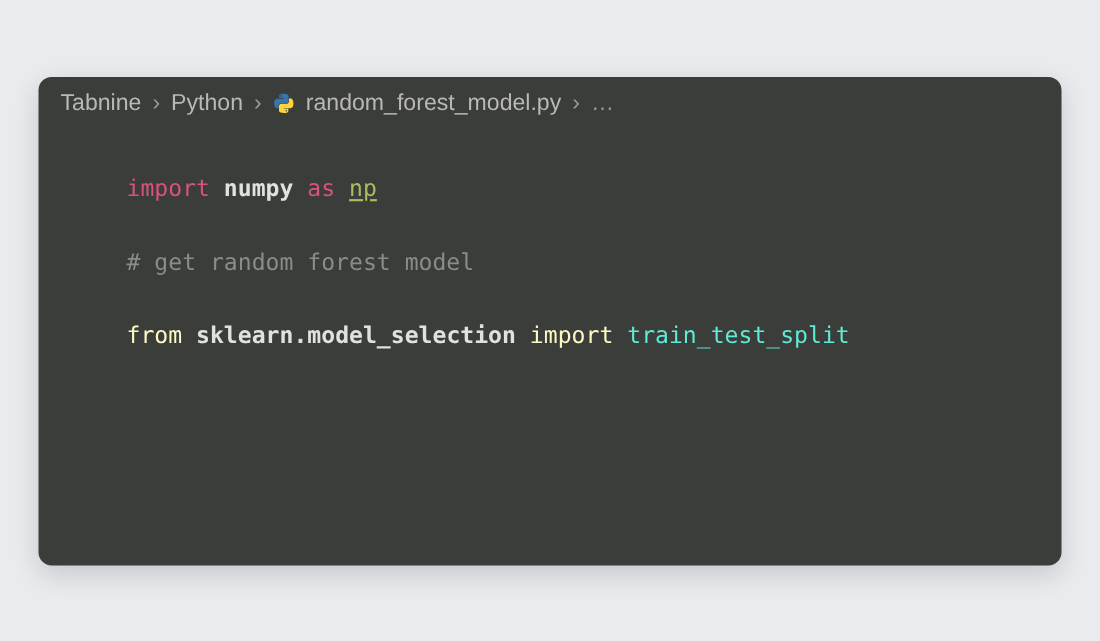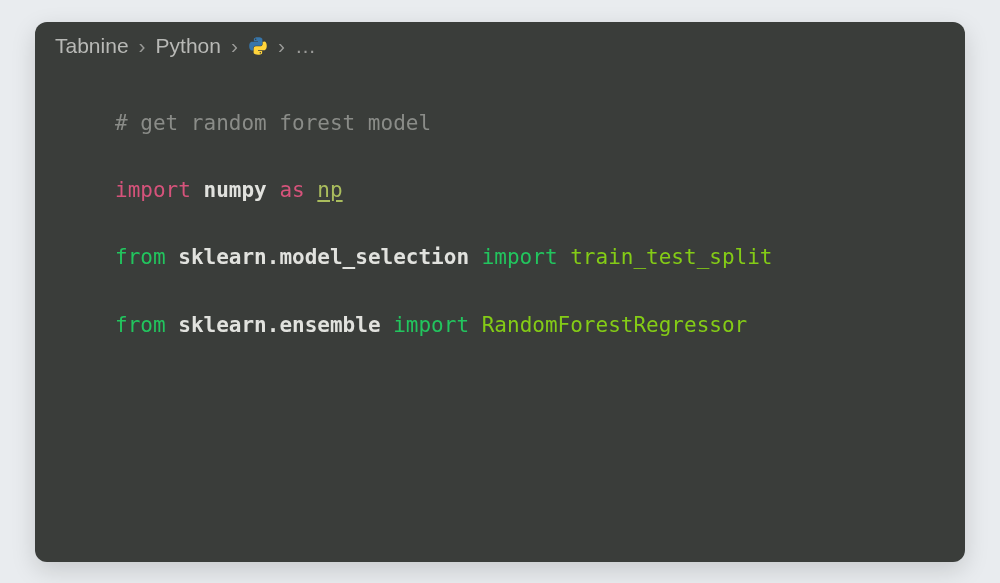--- a/index.html
+++ b/index.html
@@ -7,21 +7,21 @@
       width: 1000px;
       height: 583px;
       background: #e9ecef;
       display: flex;
       align-items: center;
       justify-content: center;
       font-family: -apple-system, BlinkMacSystemFont, "Segoe UI", sans-serif;
     }
     .editor-window {
       width: 930px;
-      height: 540px;
+      height: 444px;
       background: #3a3d3a;
       border-radius: 12px;
       box-shadow: 0 8px 24px rgba(0,0,0,0.15);
       overflow: hidden;
       display: flex;
       flex-direction: column;
     }
     .breadcrumbs {
       padding: 12px 20px 8px 20px;
       display: flex;
@@ -50,51 +50,51 @@
       font-size: 21px;
       line-height: 1.6;
       color: #e1e2de;
       white-space: pre;
       padding-left: 60px;
       position: relative;
     }
     .line { position: relative; }
     .tk-comment { color: #8a8c88; }
     .tk-kw1 { color: #d6537b; }
-    .tk-kw2 { color: #22c55e; }
+    .tk-kw2 { color: #fef9c3; }
     .tk-module { color: #e1e2de; font-weight: 600; }
     .tk-alias { color: #aabd5d; text-decoration: underline; text-decoration-color: #aabd5d; text-underline-offset: 3px; }
-    .tk-name { color: #84cc16; }
+    .tk-name { color: #5eead4; }
     .tk-punc { color: #e1e2de; }
   </style>
 </head>
 <body>
 
 <div class="editor-window">
   <div class="breadcrumbs">
     <span class="bc-item">Tabnine</span>
     <span class="bc-sep">›</span>
     <span class="bc-item">Python</span>
     <span class="bc-sep">›</span>
     <span class="py-icon">
       <svg viewBox="0 0 32 32">
           <path fill="#3776ab" d="M15.9 2c-7 0-6.5 3-6.5 3v3.2h6.6v.9H6.7S2 8.5 2 15.9s4.1 7.1 4.1 7.1h2.4v-3.4s-.1-4.1 4-4.1h6.7s3.8.1 3.8-3.7V5.6S23.6 2 15.9 2zm-3.6 2.1c.7 0 1.2.5 1.2 1.2s-.5 1.2-1.2 1.2-1.2-.5-1.2-1.2.5-1.2 1.2-1.2z"></path>
           <path fill="#ffd43b" d="M16.1 30c7 0 6.5-3 6.5-3v-3.2H16v-.9h9.3S30 23.5 30 16.1s-4.1-7.1-4.1-7.1h-2.4v3.4s.1 4.1-4 4.1h-6.7s-3.8-.1-3.8 3.7v6.2S8.4 30 16.1 30zm3.6-2.1c-.7 0-1.2-.5-1.2-1.2s.5-1.2 1.2-1.2 1.2.5 1.2 1.2-.5 1.2-1.2 1.2z"></path>
         </svg>
     </span>
+    <span class="bc-item">random_forest_model.py</span>
     <span class="bc-sep">›</span>
     <span class="bc-ellipsis">…</span>
   </div>
 
   <div class="code-area">
     <div class="code-block">
+<div class="line"><span class="tk-kw1">import</span> <span class="tk-module">numpy</span> <span class="tk-kw1">as</span> <span class="tk-alias">np</span></div>
 <div class="line"><span class="tk-comment"># get random forest model</span></div>
-<div class="line"><span class="tk-kw1">import</span> <span class="tk-module">numpy</span> <span class="tk-kw1">as</span> <span class="tk-alias">np</span></div>
 <div class="line"><span class="tk-kw2">from</span> <span class="tk-module">sklearn.model_selection</span> <span class="tk-kw2">import</span> <span class="tk-name">train_test_split</span></div>
-<div class="line"><span class="tk-kw2">from</span> <span class="tk-module">sklearn.ensemble</span> <span class="tk-kw2">import</span> <span class="tk-name">RandomForestRegressor</span></div>
 <div class="line"> </div>
 
 
 
 
 
 
 
     </div>
   </div>

